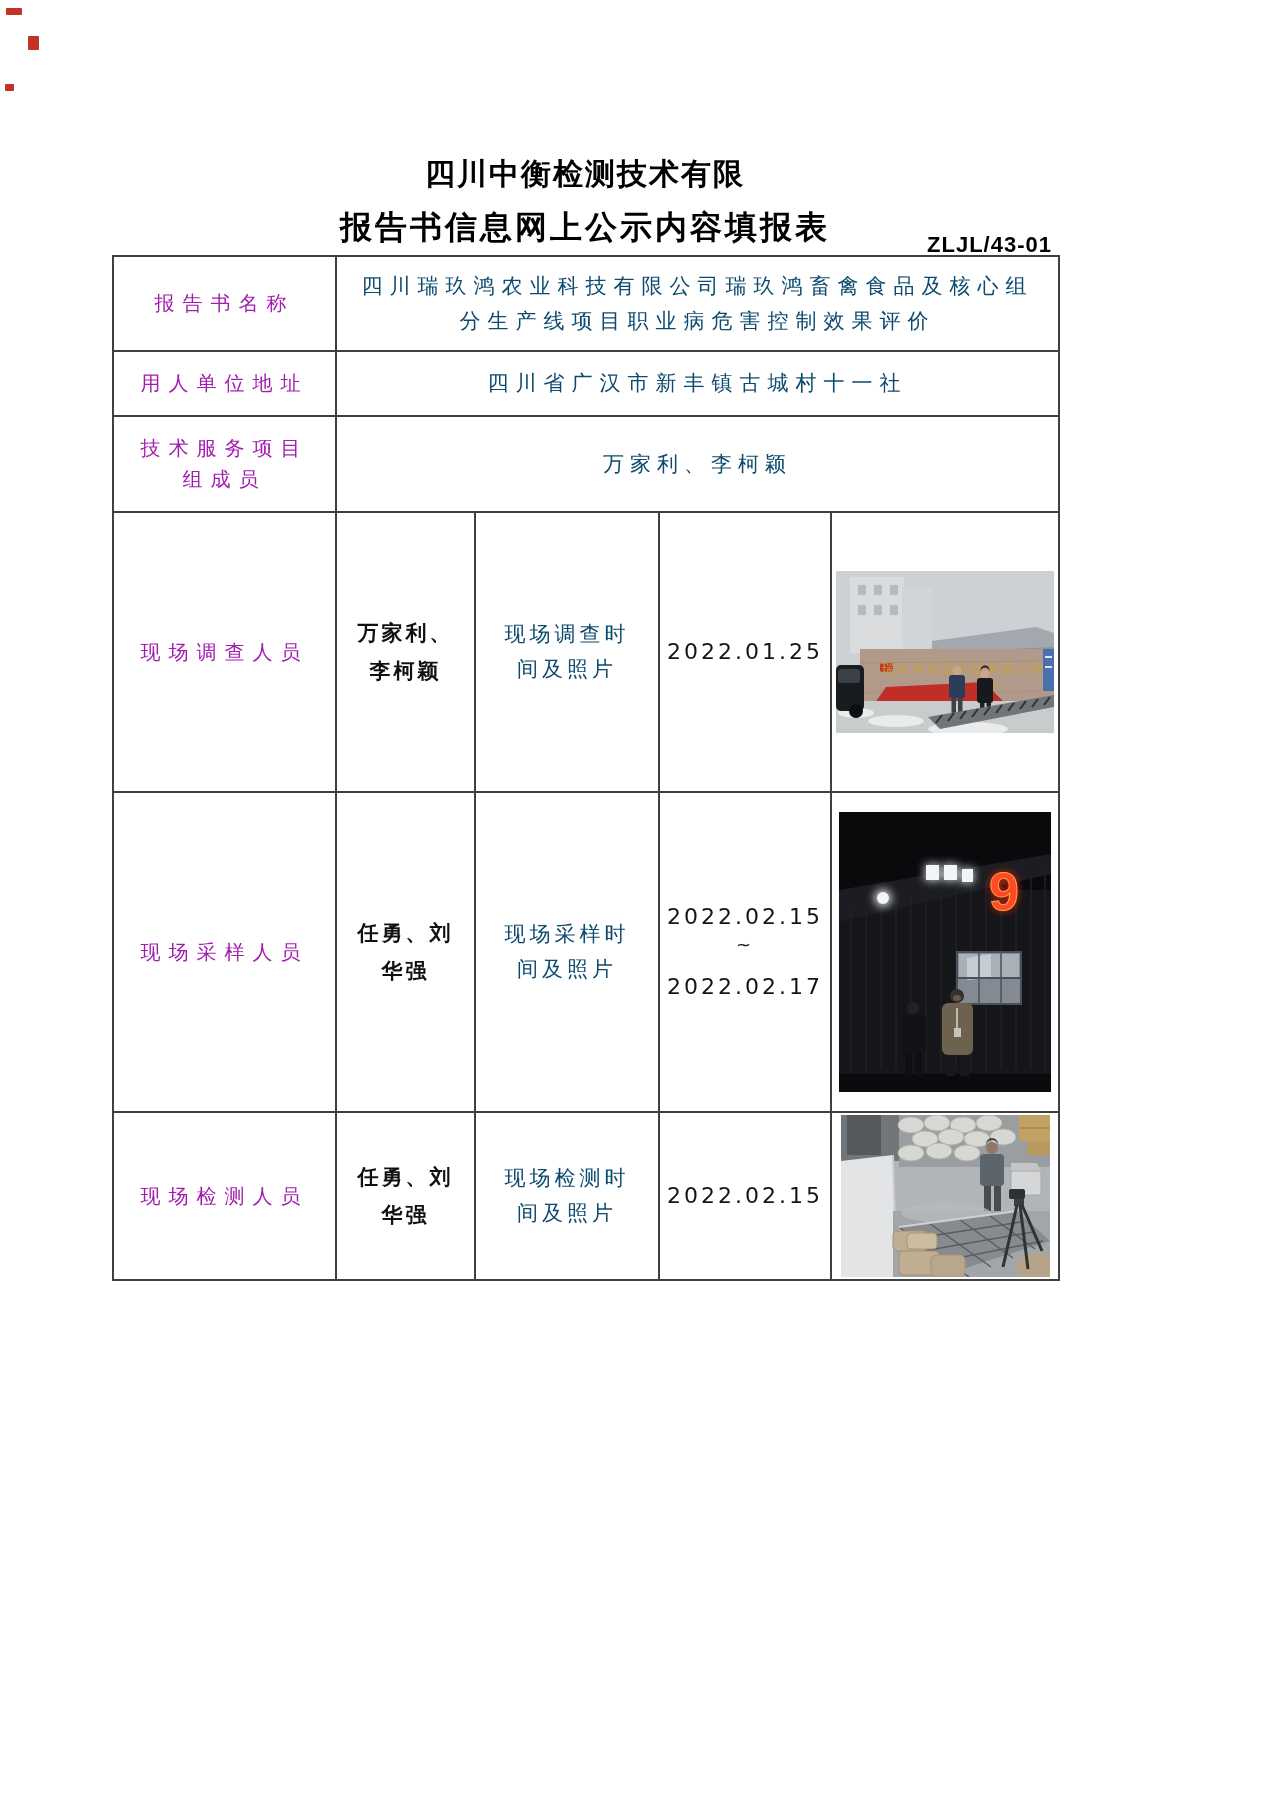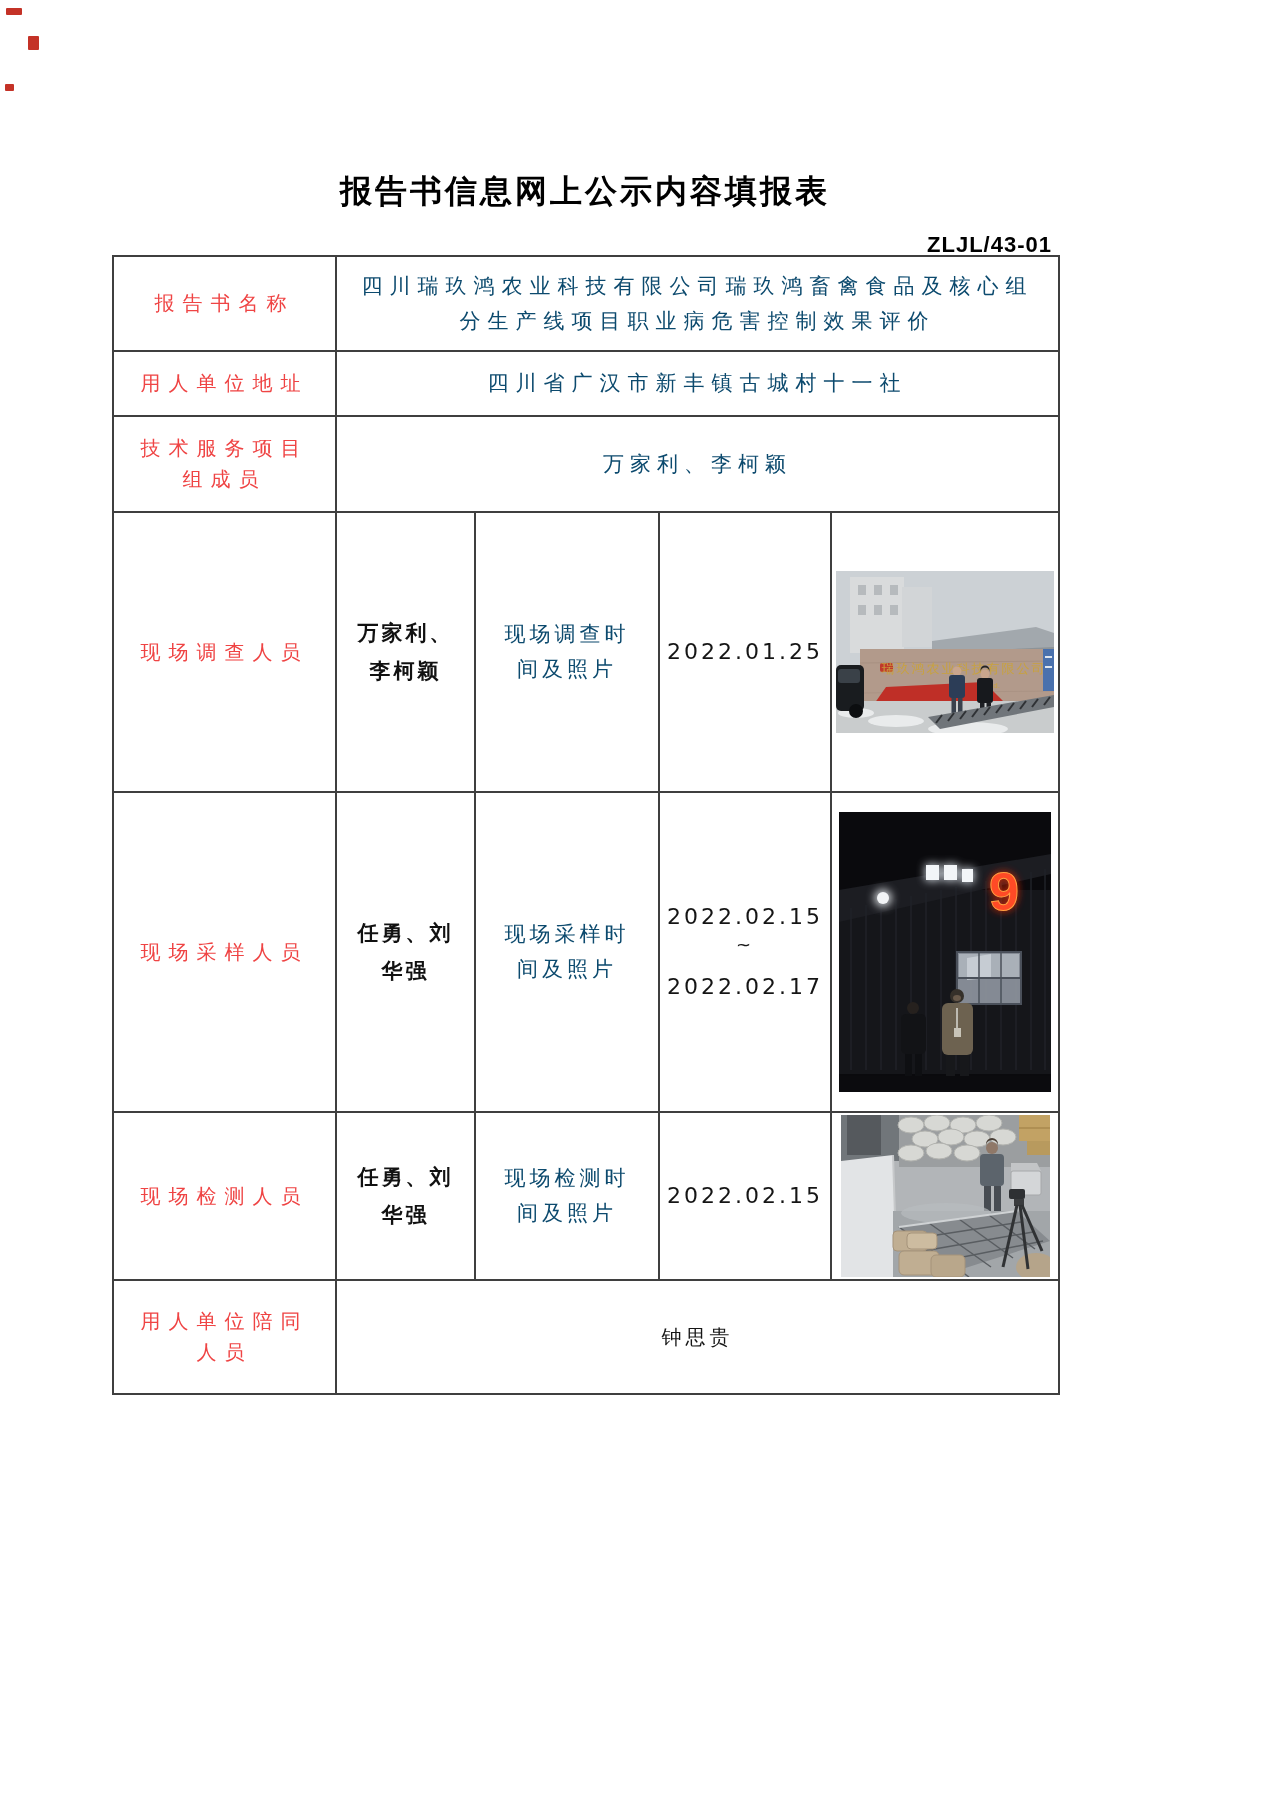--- a/index.html
+++ b/index.html
@@ -12,21 +12,21 @@
   .header{position:absolute;left:112px;top:156px;width:946px;text-align:center;color:#000;}
   .t1{font-family:"Liberation Sans",sans-serif;font-weight:700;font-size:30px;letter-spacing:2px;line-height:1.2;}
   .t2{font-family:"Liberation Sans",sans-serif;font-weight:700;font-size:32px;letter-spacing:3px;line-height:1.2;margin-top:16px;}
   .form-code{position:absolute;right:6px;top:76px;font-family:"Liberation Sans",sans-serif;
     font-weight:700;font-size:22px;letter-spacing:1px;}
 
   table.report{position:absolute;left:112px;top:255px;width:946px;
     border-collapse:collapse;table-layout:fixed;}
   table.report td{border:2px solid #3f3f3f;padding:2px 4px;text-align:center;vertical-align:middle;}
 
-  .lbl{font-size:20px;letter-spacing:8px;line-height:1.55;color:#ef4444;}
+  .lbl{font-size:20px;letter-spacing:8px;line-height:1.55;color:#a21caf;}
   .nowrap{white-space:nowrap;}
   .serif{font-family:"Liberation Serif",serif;font-size:21px;line-height:1.65;color:#0c4a6e;}
   .sp7{letter-spacing:7px;}
   .sp6{letter-spacing:6px;}
   .sp4{letter-spacing:4px;}
   .sans{font-family:"Liberation Sans",sans-serif;font-size:20px;letter-spacing:4px;color:#161616;}
   .names{font-family:"Liberation Sans",sans-serif;font-weight:700;font-size:21px;
     letter-spacing:3px;line-height:1.8;color:#111;}
   .date{font-family:"DejaVu Sans",sans-serif;font-size:22px;letter-spacing:3px;
     line-height:1.55;color:#151515;}
@@ -42,20 +42,21 @@
 </head>
 <body>
 
 <div>
 
   <div class="artifact" style="left:6px;top:8px;width:16px;height:7px;"></div>
   <div class="artifact" style="left:28px;top:36px;width:11px;height:14px;"></div>
   <div class="artifact" style="left:5px;top:84px;width:9px;height:7px;"></div>
 
   <div class="header">
+    <div class="t1">四川中衡检测技术有限</div>
     <div class="t2">报告书信息网上公示内容填报表</div>
     <div class="form-code">ZLJL/43-01</div>
   </div>
 
   <table class="report">
     <colgroup>
       <col style="width:223px">
         <col style="width:139px">
         <col style="width:184px">
       <col style="width:172px">
@@ -290,22 +291,15 @@
           <rect x="173" y="84" width="10" height="7" fill="#3a3c3e"></rect>
           <g stroke="#303234" stroke-width="3">
             <line x1="176" y1="90" x2="162" y2="152"></line>
             <line x1="179" y1="90" x2="187" y2="154"></line>
             <line x1="181" y1="90" x2="201" y2="136"></line>
           </g>
         </svg>
       </td>
     </tr>
 
-    <tr class="r8">
-      <td class="lbl">
-        <div>用人单位陪同</div>
-        <div>人员</div>
-      </td>
-      <td colspan="4" class="sans">钟思贵</td>
-    </tr>
   </tbody>
     </table>
 </div>
 
 </body></html>

